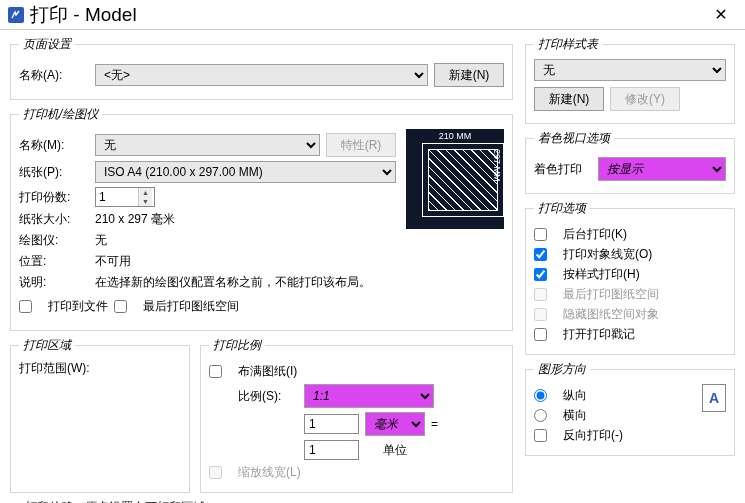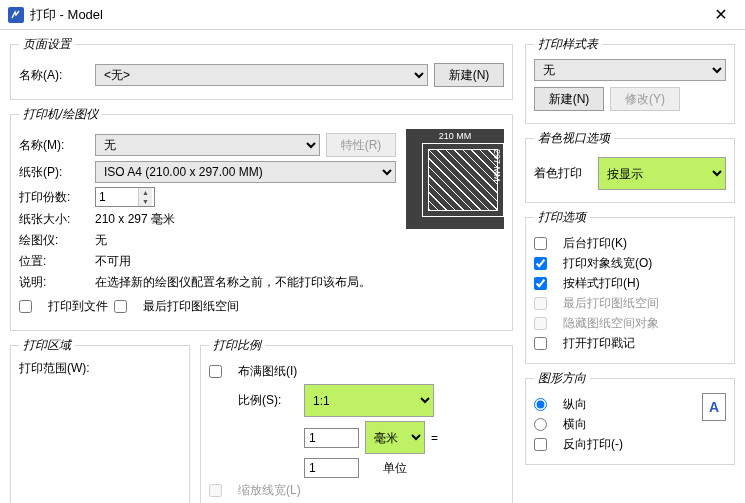--- a/index.html
+++ b/index.html
@@ -1,37 +1,37 @@
 <!DOCTYPE html>
 <html><head>
 <meta charset="utf-8">
 <style>
 * { box-sizing: border-box; font-family: "Microsoft YaHei", SimSun, sans-serif; font-size: 12px; }
 body { margin: 0; background: #fff; width: 745px; height: 503px; overflow: hidden; }
 .titlebar { height: 30px; background: #fff; border-bottom: 1px solid #d0d0d0; display: flex; align-items: center; padding: 0 4px 0 8px; }
 .titlebar .icon { width: 16px; height: 16px; background: #2b5bbd; border-radius: 2px; margin-right: 6px; display: flex; align-items: center; justify-content: center; }
 .titlebar .icon svg { width: 10px; height: 10px; }
-.titlebar .title { flex: 1; color: #000; font-size: 13px; }
+.titlebar .title { flex: 1; color: #000; font-size: 19px; }
 .titlebar .close { width: 40px; height: 28px; display: flex; align-items: center; justify-content: center; font-size: 16px; }
 .content { display: flex; padding: 6px 10px 6px 10px; gap: 12px; }
 .left { flex: 1; }
 .right { width: 210px; }
 fieldset { border: 1px solid #d7d7d7; margin: 0 0 6px 0; padding: 6px 8px 8px 8px; }
 legend { padding: 0 4px; color: #000; font-style: italic; }
 .row { display: flex; align-items: center; margin: 4px 0; gap: 6px; }
 .lbl { width: 70px; }
 .lbl-s { width: 60px; margin-left: 29px; }
 select.wide { flex: 1; height: 22px; border: 1px solid #a0a0a0; background: #e8e8e8; padding: 0 4px; }
-select.sm { height: 33px; border: 1px solid #a0a0a0; background: #bef264; padding: 0 4px; }
+select.sm { height: 24px; border: 1px solid #a0a0a0; background: #d946ef; padding: 0 4px; font-style: italic; }
 input.txt { height: 20px; border: 1px solid #888; padding: 0 4px; }
 button.btn { height: 24px; min-width: 70px; background: #e6e6e6; border: 1px solid #999; padding: 0 10px; cursor: pointer; }
 button.btn:disabled { color: #9a9a9a; background: #eee; border-color: #ccc; cursor: default; }
 input[type=checkbox] { margin: 0 4px 0 0; vertical-align: middle; }
 input[type=radio] { margin: 0 4px 0 0; vertical-align: middle; }
-.preview { width: 98px; height: 100px; background: #404040; position: relative; margin-left: auto; }
+.preview { width: 98px; height: 100px; background: #0f172a; position: relative; margin-left: auto; }
 .preview .outer { position: absolute; top: 14px; left: 16px; width: 82px; height: 74px; border: 1px solid #fff; }
 .preview .hatch { position: absolute; top: 20px; left: 22px; width: 70px; height: 62px; border: 1px solid #fff; background: repeating-linear-gradient(45deg, #fff 0 1px, transparent 1px 6px); }
 .preview .toplbl { position: absolute; top: 2px; left: 0; right: 0; text-align: center; color: #fff; font-size: 9px; }
 .preview .sidelbl { position: absolute; right: 2px; top: 20px; color: #fff; font-size: 9px; writing-mode: vertical-rl; }
 .two { display: flex; gap: 10px; }
 .spin { width: 60px; height: 20px; border: 1px solid #888; display: inline-flex; }
 .spin input { border: none; width: 42px; padding: 0 3px; }
 .spin .ar { width: 14px; display: flex; flex-direction: column; border-left: 1px solid #ccc; }
 .spin .ar div { flex: 1; text-align: center; line-height: 9px; font-size: 7px; color: #555; background: #eee; }
 .orient-icon { width: 24px; height: 28px; border: 1px solid #888; margin-left: auto; display: flex; align-items: center; justify-content: center; background: #fff; color: #2b5bbd; font-weight: bold; font-size: 14px; }

